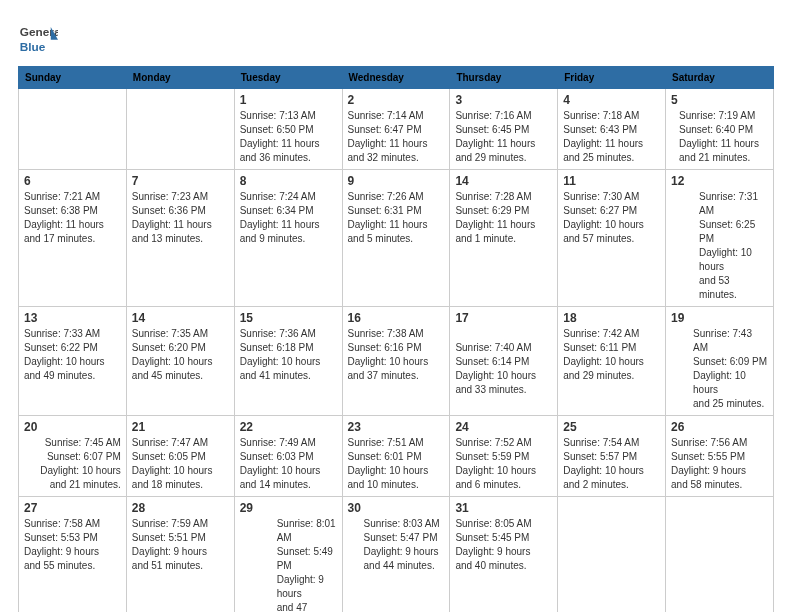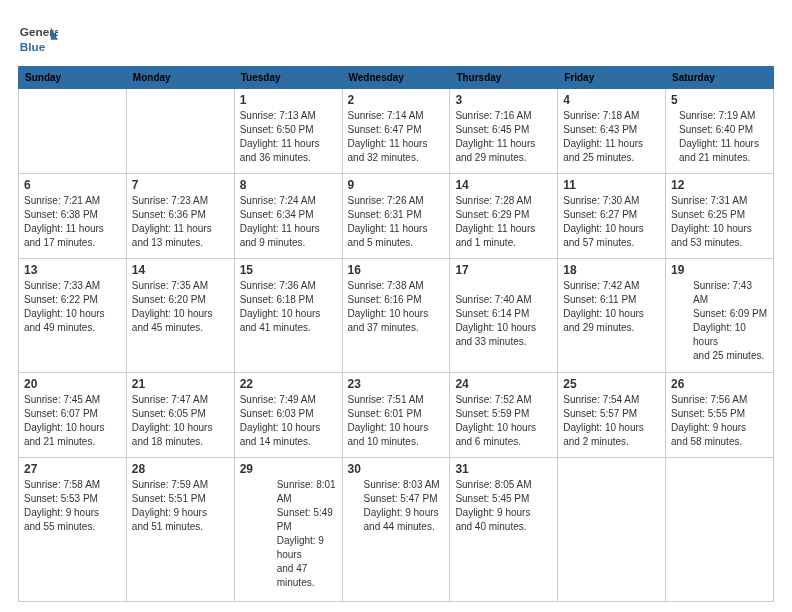--- a/index.html
+++ b/index.html
@@ -198,21 +198,21 @@
           </td>
           <td>
             <span class="day-number">11</span>
             <div class="day-info" style="white-space: pre-line;">Sunrise: 7:30 AM
 Sunset: 6:27 PM
 Daylight: 10 hours
 and 57 minutes.</div>
           </td>
           <td>
             <span class="day-number">12</span>
-            <div class="day-info" style="white-space: pre-line;">Sunrise: 7:31 AM
+            <div class="day-info" style="white-space: pre-line; margin-left: 28px;">Sunrise: 7:31 AM
 Sunset: 6:25 PM
 Daylight: 10 hours
 and 53 minutes.</div>
           </td>
         </tr>
         <tr class="week-row">
           <td>
             <span class="day-number">13</span>
             <div class="day-info" style="white-space: pre-line;">Sunrise: 7:33 AM
 Sunset: 6:22 PM
@@ -258,21 +258,21 @@
             <span class="day-number">19</span>
             <div class="day-info" style="white-space: pre-line; margin-left: 22px;">Sunrise: 7:43 AM
 Sunset: 6:09 PM
 Daylight: 10 hours
 and 25 minutes.</div>
           </td>
         </tr>
         <tr class="week-row">
           <td>
             <span class="day-number">20</span>
-            <div class="day-info" style="white-space: pre-line;">Sunrise: 7:45 AM
+            <div class="day-info" style="white-space: pre-line; text-align: right;">Sunrise: 7:45 AM
 Sunset: 6:07 PM
 Daylight: 10 hours
 and 21 minutes.</div>
           </td>
           <td>
             <span class="day-number">21</span>
             <div class="day-info" style="white-space: pre-line;">Sunrise: 7:47 AM
 Sunset: 6:05 PM
 Daylight: 10 hours
 and 18 minutes.</div>

